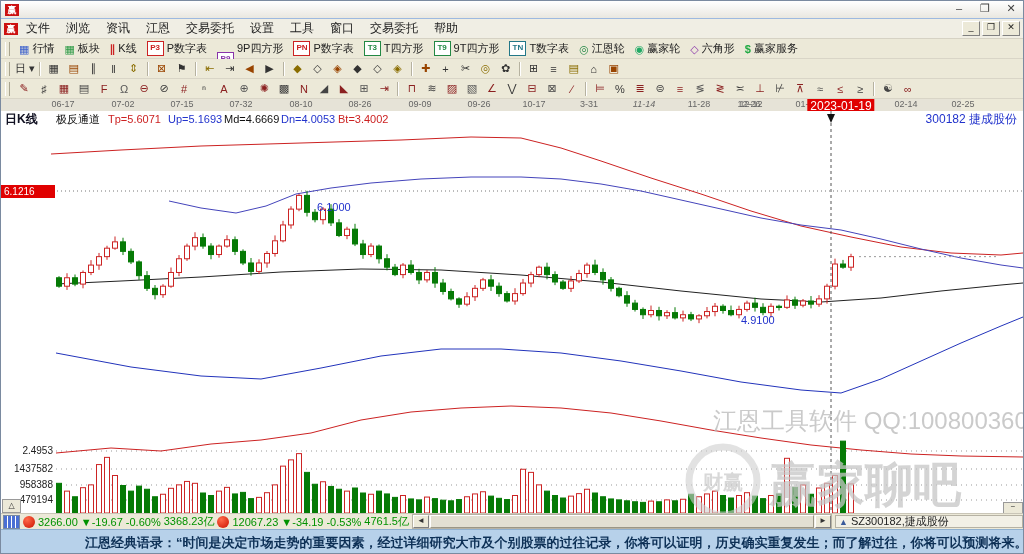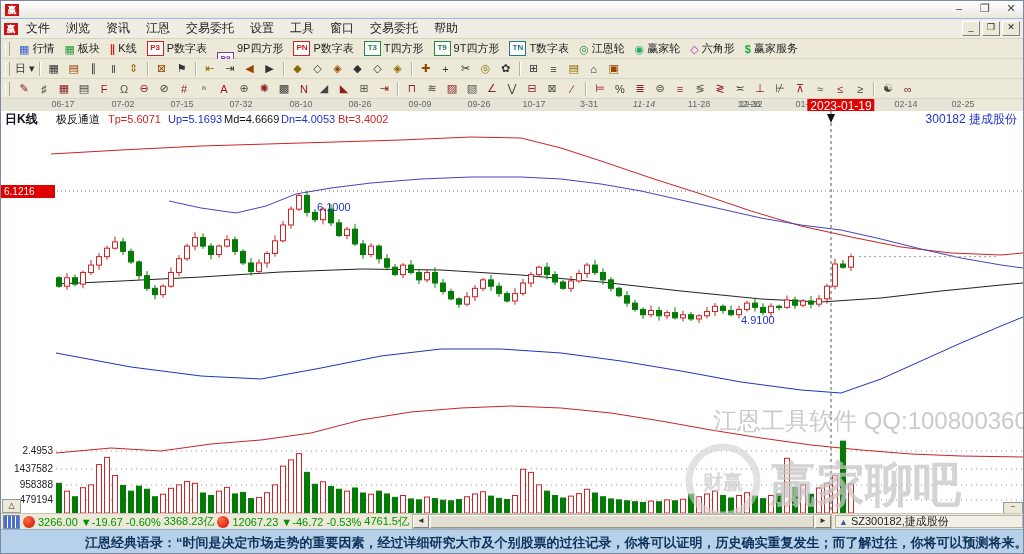--- a/index.html
+++ b/index.html
@@ -602,21 +602,21 @@
 
 <div class="statusbar">
   <div class="sb-icon"></div>
   <div class="idx-badge"></div>
   <span class="idx">3266.00</span>
   <span class="idx">▼-19.67</span>
   <span class="idx">-0.60%</span>
   <span class="idx">3368.23亿</span>
   <div class="idx-badge"></div>
   <span class="idx">12067.23</span>
-  <span class="idx">▼-46.72</span>
+  <span class="idx">▼-34.19</span>
   <span class="idx">-0.53%</span>
   <span class="idx idx2">4761.5亿</span>
   <div class="sb-scroll">
     <div class="sb-arrow">◄</div>
     <div class="sb-thumb"></div>
     <div class="sb-arrow">►</div>
   </div>
   <div class="sb-stock">
     <span class="ant-icon">▲</span>
     <span>SZ300182,捷成股份</span>

